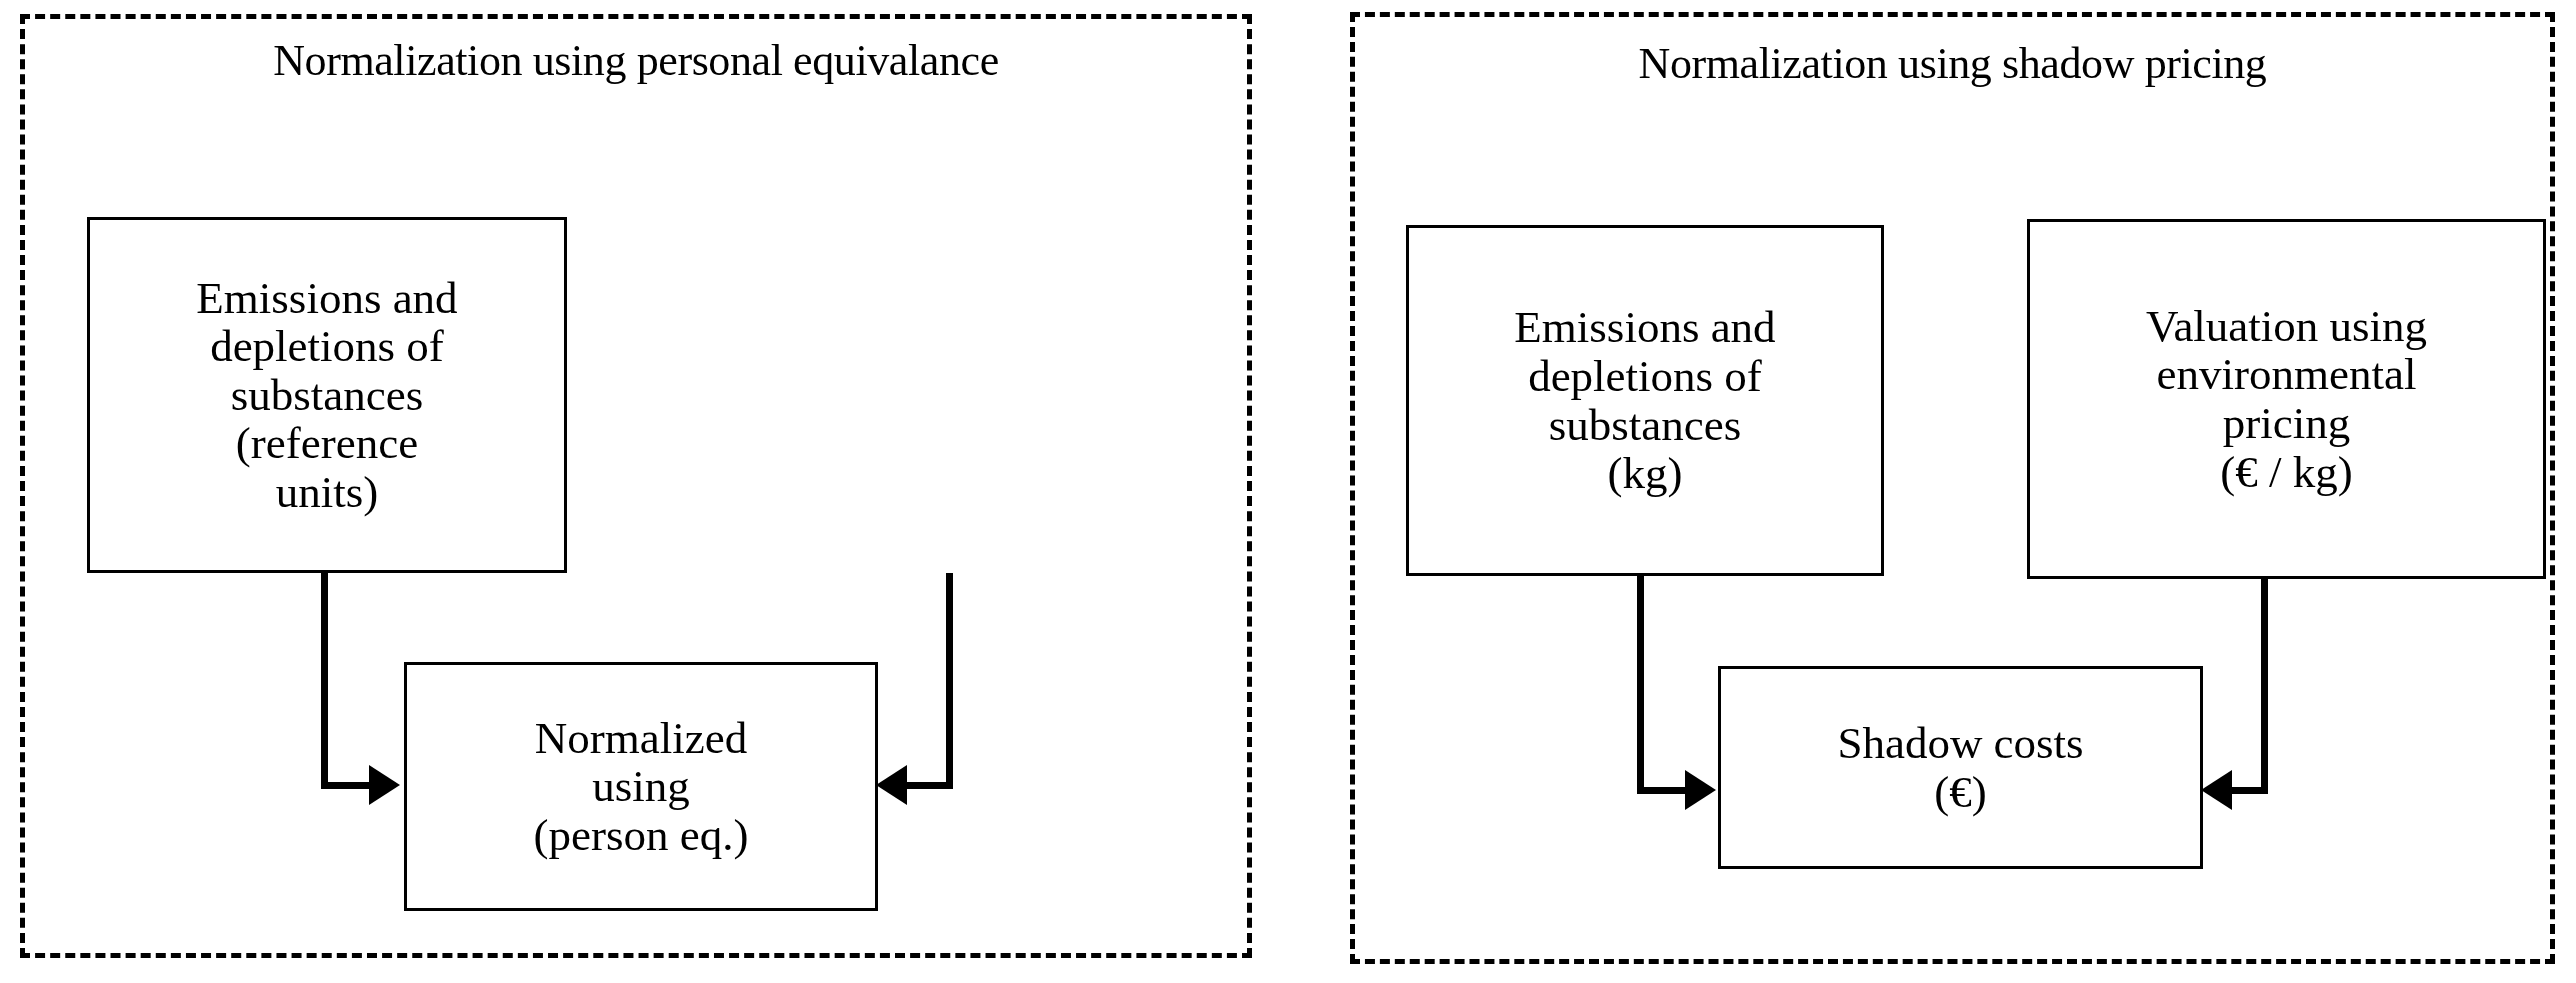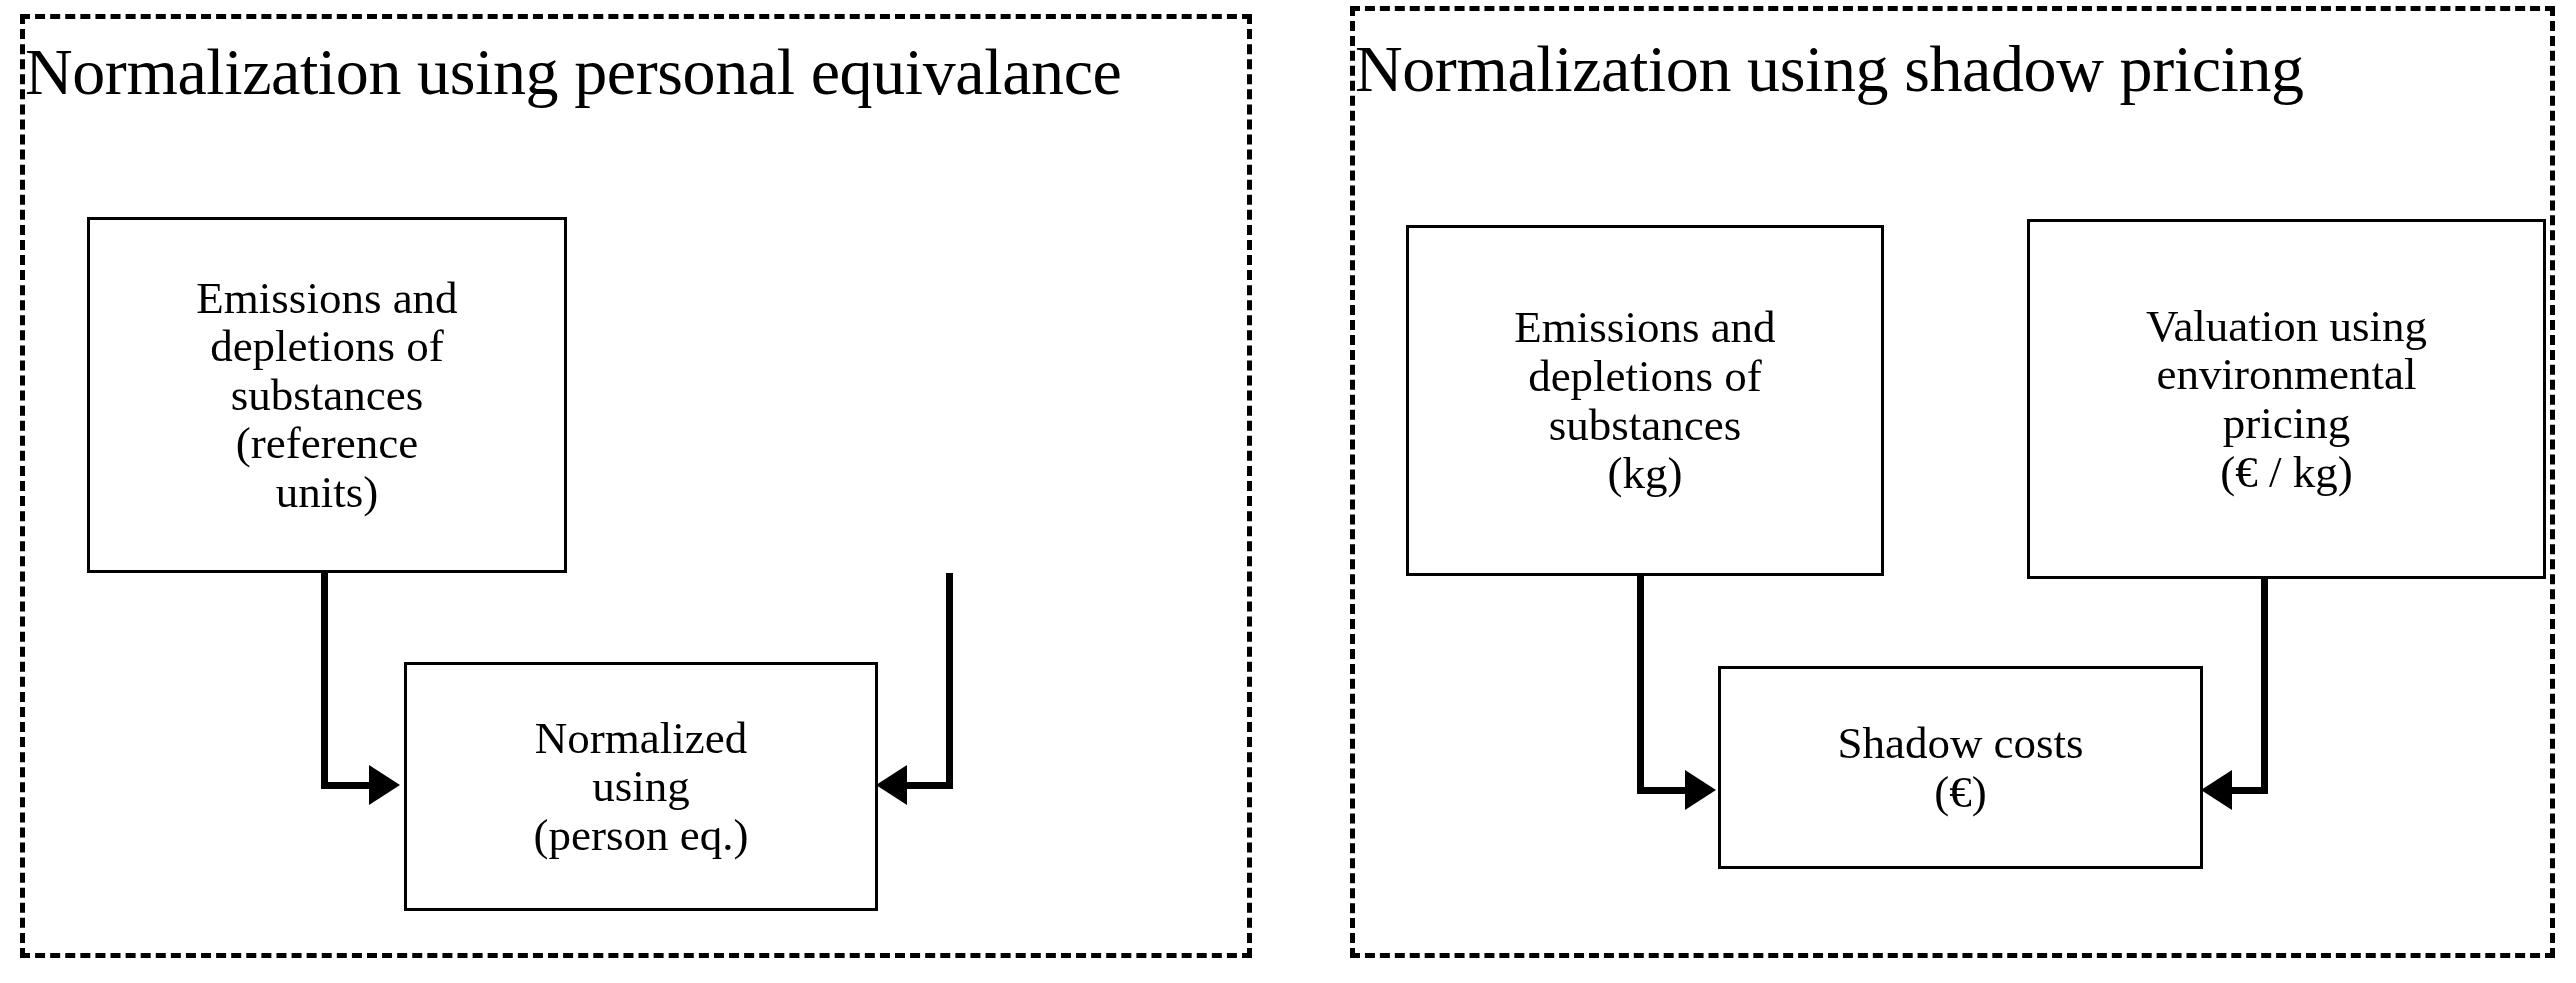--- a/index.html
+++ b/index.html
@@ -20,27 +20,28 @@
   }
 
   
   .panel {
     position: absolute;
     border: 5.4px dashed #000000;
     box-sizing: border-box;
     background: transparent;
   }
   #panel-left  { left: 20px;   top: 14px; width: 1232px; height: 944px; }
-  #panel-right { left: 1350px; top: 6px;  width: 1205px; height: 952px; }
+  #panel-right { left: 1350px; top: 12px;  width: 1205px; height: 952px; }
 
   .panel-title {
     position: absolute;
     left: 0;
     right: 0;
-    font-size: 66px;
+    text-align: center;
+    font-size: 44px;
     line-height: 1.0;
     letter-spacing: -0.4px;
     white-space: nowrap;
   }
   #panel-left  .panel-title { top: 20px; }
   #panel-right .panel-title { top: 25px; }
 
   
   .box {
     position: absolute;

